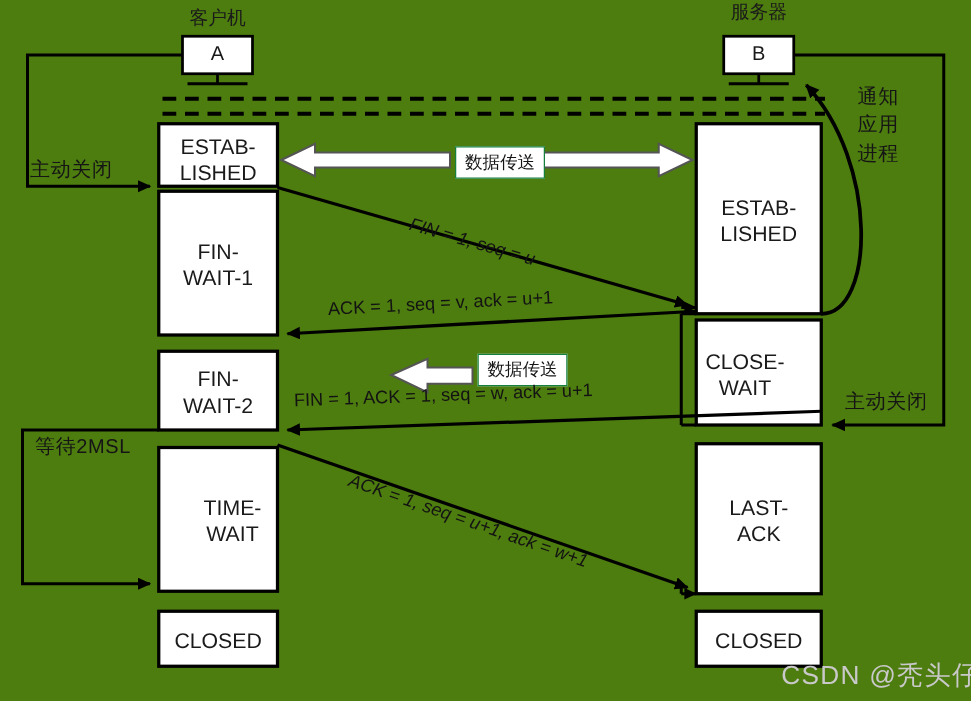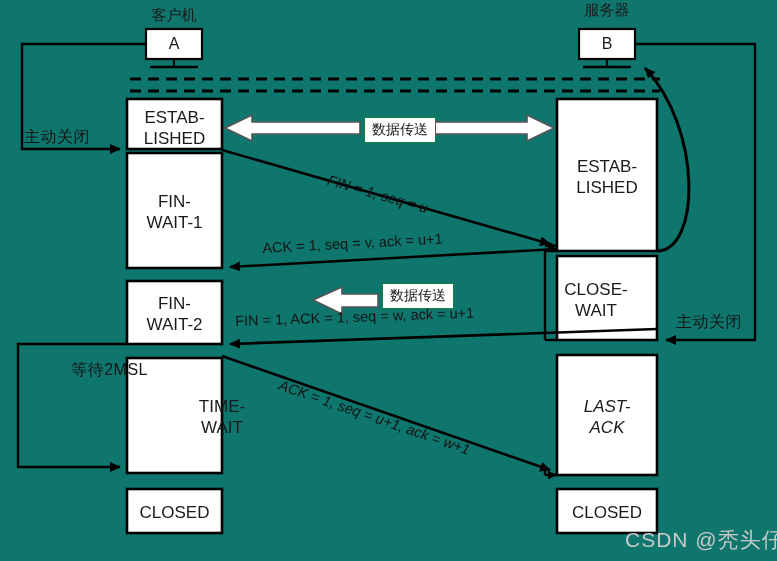--- a/index.html
+++ b/index.html
@@ -7,21 +7,21 @@
     padding: 0;
     background: #ffffff;
   }
   body {
     font-family: "Liberation Sans", "DejaVu Sans", sans-serif;
   }
   #root {
     position: relative;
     width: 777px;
     height: 561px;
-    background: #0f766e;
+    background: #4d7c0f;
     overflow: hidden;
   }
   #svg-layer {
     position: absolute;
     left: 0;
     top: 0;
     width: 777px;
     height: 561px;
   }
   .lbl {
@@ -178,38 +178,41 @@
 
   <div class="lbl host-label" style="left:579px; top:1px; width:56px;">服务器</div>
   <div class="lbl host-name" style="left:579px; top:34px; width:56px;">B</div>
 
   <div class="lbl state-box-label" style="left:127px; top:107px; width:95px;">ESTAB-
 LISHED</div>
   <div class="lbl state-box-label" style="left:127px; top:191px; width:95px;">FIN-
 WAIT-1</div>
   <div class="lbl state-box-label" style="left:127px; top:293px; width:95px;">FIN-
 WAIT-2</div>
-  <div class="lbl state-box-label" style="left:127px; top:396px; width:118px;margin-left:36px;">TIME-
+  <div class="lbl state-box-label" style="left:127px; top:396px; width:118px;">TIME-
 WAIT</div>
   <div class="lbl state-box-label" style="left:127px; top:502px; width:95px;">CLOSED</div>
 
   <div class="lbl state-box-label" style="left:557px; top:156px; width:100px;">ESTAB-
 LISHED</div>
   <div class="lbl state-box-label" style="left:557px; top:279px; width:78px;">CLOSE-
 WAIT</div>
-  <div class="lbl state-box-label" style="left:557px; top:396px; width:100px;font-style:italic;">LAST-
+  <div class="lbl state-box-label" style="left:557px; top:396px; width:100px;">LAST-
 ACK</div>
   <div class="lbl state-box-label" style="left:557px; top:502px; width:100px;">CLOSED</div>
 
   <div class="lbl cn-label" style="left:24px; top:127px; width:100px; text-align:left;">主动关闭</div>
 
   <div class="lbl cn-label" style="left:676px; top:312px; width:80px; text-align:left;">主动关闭</div>
 
-
-  <div class="lbl cn-label" style="left:28px; top:360px; width:120px; text-align:right;">等待2MSL</div>
+  <div class="lbl cn-label" style="left:686px; top:66px; width:62px; text-align:left; line-height:1.45;">通知
+应用
+进程</div>
+
+  <div class="lbl cn-label" style="left:28px; top:348px; width:120px; text-align:left;">等待2MSL</div>
 
   <div class="data-chip" style="left:364px; top:117px;">数据传送</div>
   <div class="data-chip" style="left:382px; top:283px;">数据传送</div>
 
   <div class="msg-label" style="left:330px; top:172px; transform:rotate(16deg); font-style:italic;">FIN = 1, seq = u</div>
 
   <div class="msg-label" style="left:262px; top:240px; transform:rotate(-3deg);">ACK = 1, seq = v, ack = u+1</div>
 
   <div class="msg-label" style="left:235px; top:313px; transform:rotate(-2deg);">FIN = 1, ACK = 1, seq = w, ack = u+1</div>
 

